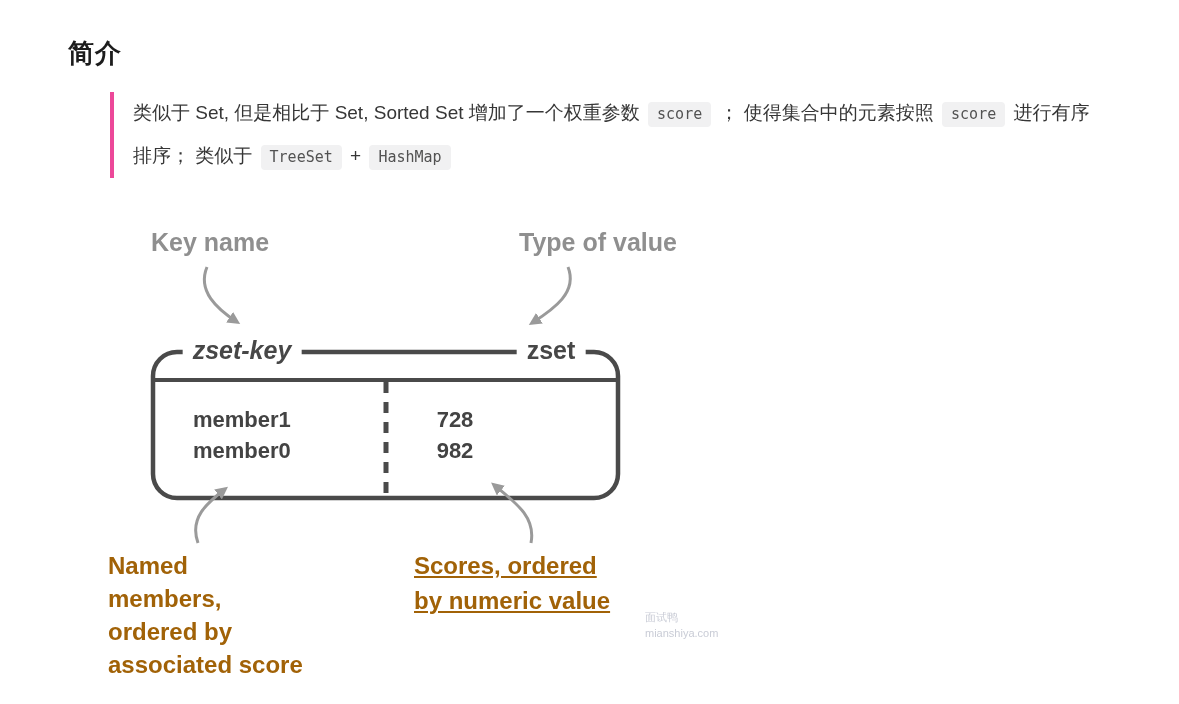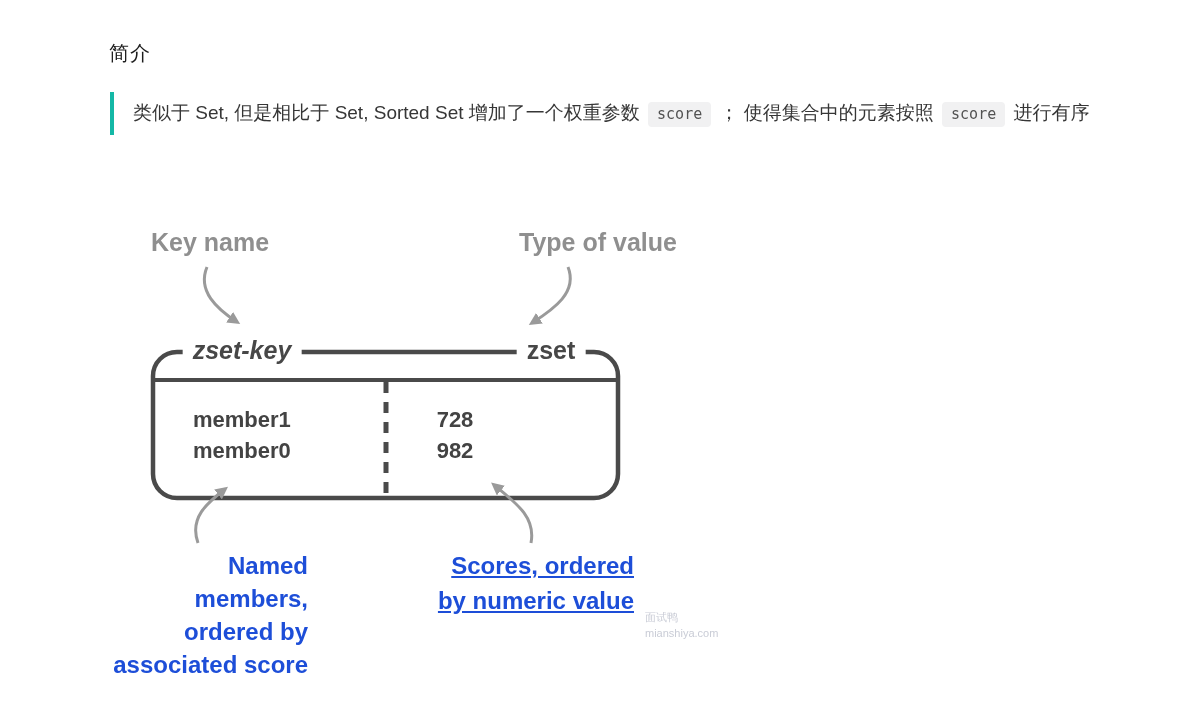--- a/index.html
+++ b/index.html
@@ -1,32 +1,32 @@
 <!DOCTYPE html>
 <html><head>
 <meta charset="utf-8">
 <style>
   * { margin: 0; padding: 0; box-sizing: border-box; }
   html, body { width: 1179px; height: 704px; background: #ffffff; overflow: hidden; }
   body { font-family: "Liberation Sans", "DejaVu Sans", sans-serif; position: relative; }
 
   
   .page-title {
-    margin: 36px 0 0 109px;
-    font-size: 20px;
+    margin: 36px 0 0 68px;
+    font-size: 26px;
     line-height: 34px;
-    font-weight: 400;
+    font-weight: 700;
     color: #1c1c1c;
     letter-spacing: 1px;
   }
 
   
   .intro-quote {
     margin: 22px 0 0 110px;
-    border-left: 4px solid #14b8a6;
+    border-left: 4px solid #ec4899;
     padding: 0 0 0 19px;
     width: 1045px;
     color: #363636;
   }
   .bq-line {
     font-size: 19px;
     line-height: 41px;
     white-space: nowrap;
   }
   .chip {
@@ -83,22 +83,22 @@
   }
   .cell.member { left: 103px; }
   .cell.score  { left: 315px; width: 100px; text-align: center; }
   .row-0 { top: 191px; }
   .row-1 { top: 222px; }
 
   .caption {
     position: absolute;
     font-size: 24px;
     font-weight: 700;
-    color: #1d4ed8;
-    text-align: right;
+    color: #a16207;
+    text-align: left;
     white-space: pre-line;
   }
   .caption.members { left: 18px;  top: 334px; width: 200px; line-height: 33px; }
   .caption.scores  { left: 324px; top: 333px; width: 220px; line-height: 35px; text-decoration: underline; }
 
   
   .watermark {
     position: absolute;
     left: 645px;
     top: 609px;
@@ -109,20 +109,21 @@
     color: #c9ccd6;
   }
 </style>
 </head>
 <body>
 
 <h1 class="page-title">简介</h1>
 
 <blockquote class="intro-quote">
   <div class="bq-line"><span>类似于 Set, 但是相比于 Set, Sorted Set 增加了一个权重参数 </span><code class="chip">score</code><span> ； 使得集合中的元素按照 </span><code class="chip">score</code><span> 进行有序</span></div>
+  <div class="bq-line"><span>排序； 类似于 </span><code class="chip">TreeSet</code><span> + </span><code class="chip">HashMap</code></div>
 </blockquote>
 
 <div class="diagram">
   <svg width="640" height="445" viewBox="0 0 640 445">
     <defs>
       <marker id="ah" viewBox="0 0 10 10" refX="7" refY="5" markerWidth="4.2" markerHeight="4.2" orient="auto-start-reverse">
         <path d="M0,0 L10,5 L0,10 z" fill="#9a9a9a"></path>
       </marker>
     </defs>
 

